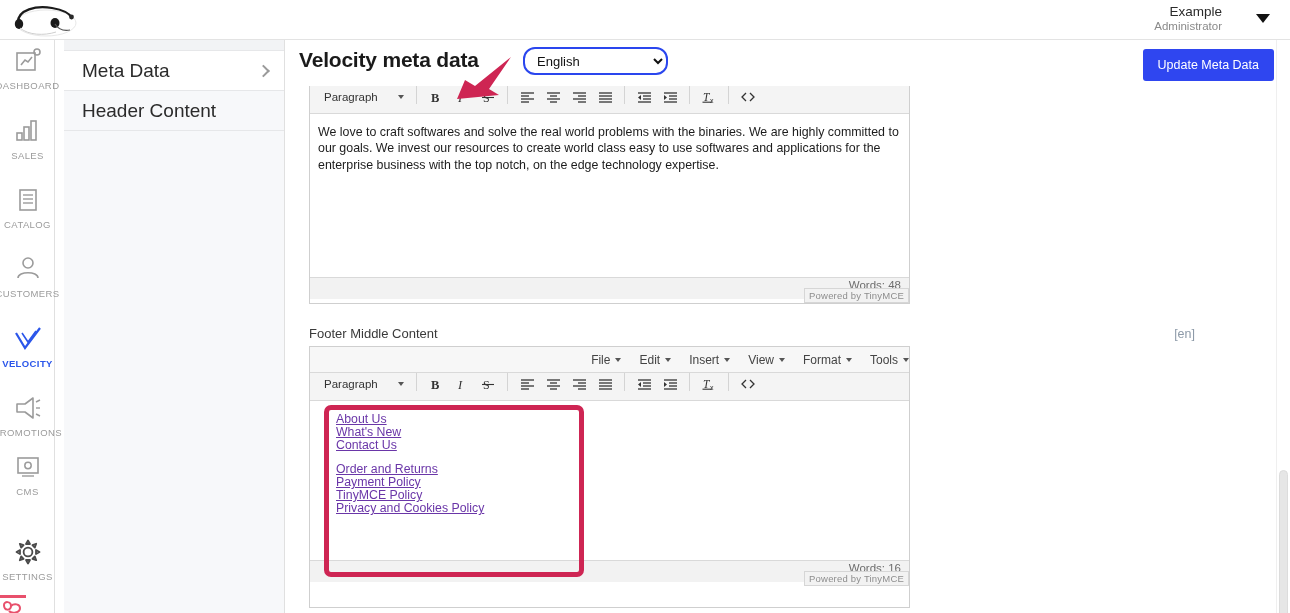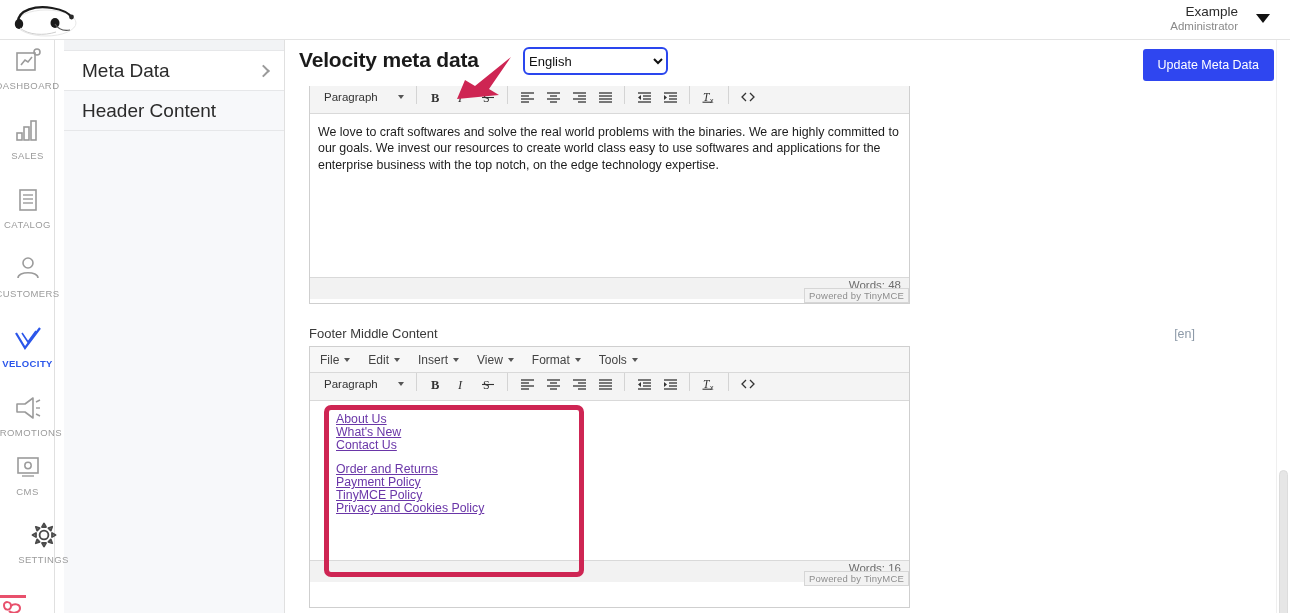--- a/index.html
+++ b/index.html
@@ -16,21 +16,21 @@
     position: absolute; top: 0; left: 0; width: 1290px; height: 40px;
     background: #ffffff; border-bottom: 1px solid #e3e3e3; z-index: 30;
   }
   .logo-wrap {
     position: absolute; left: 8px; top: 2px; width: 82px; height: 36px;
     overflow: hidden;
   }
   .logo-img { width: 82px; height: 36px; display: block; }
   .user-block {
     position: absolute; right: 20px; top: 4px;
-    display: flex; align-items: center; gap: 18px;
+    display: flex; align-items: center; gap: 34px;
   }
   .user-text { text-align: right; line-height: 1.15; }
   .user-name { font-size: 13.5px; color: #2b2b2b; }
   .user-role { font-size: 11.5px; color: #8a8a8a; }
   .caret-down {
     width: 0; height: 0;
     border-left: 7px solid transparent;
     border-right: 7px solid transparent;
     border-top: 9px solid #111;
   }
@@ -86,43 +86,43 @@
   }
   .page-title {
     position: absolute; left: 14px; top: 8px;
     font-size: 21px; font-weight: bold; color: #1a1a1a;
     letter-spacing: -.2px; white-space: nowrap;
   }
   .lang-select {
     position: absolute; left: 238px; top: 7px;
     width: 145px; height: 28px;
     font-family: "Liberation Sans", sans-serif; font-size: 13px;
-    border: 2px solid #2a46ee; border-radius: 6px;
-    background: #ffffff; color: #111; 
+    border: 2px solid #2a46ee; border-radius: 12px;
+    background: #ffffff; color: #111; padding-left: 8px;
   }
   .annot-text {
     position: absolute; left: 408px; top: 44px;
     font-size: 31px; color: #d6335a; white-space: nowrap;
     letter-spacing: -.3px;
   }
   .update-btn {
     position: absolute; right: 16px; top: 9px;
     background: #2f46f0; color: #fff; border: none; border-radius: 3px;
     font-size: 12.5px; font-family: "Liberation Sans", sans-serif;
     padding: 9px 15px; cursor: pointer; white-space: nowrap;
   }
 
   
   .mce {
     position: absolute; left: 24px; width: 601px;
     border: 1px solid #cfcfcf; background: #fff;
   }
   .mce-menubar {
     height: 26px; background: #f7f7f7; border-bottom: 1px solid #d9d9d9;
-    display: flex; align-items: center; padding-left: 10px; gap: 18px;
+    display: flex; align-items: center; padding-left: 10px; gap: 18px; justify-content: flex-end;
   }
   .mce-menu {
     font-size: 12px; color: #444; display: flex; align-items: center; gap: 5px;
     cursor: pointer;
   }
   .menu-caret {
     width: 0; height: 0; border-left: 3.5px solid transparent;
     border-right: 3.5px solid transparent; border-top: 4px solid #555;
   }
   .mce-toolbar {
@@ -280,21 +280,21 @@
 
     <div class="rail-item" style="top:412px;">
       <svg class="rail-ico" viewBox="0 0 30 30">
         <rect x="5" y="6" width="20" height="15" fill="none" stroke="#9b9b9b" stroke-width="1.6"></rect>
         <circle cx="15" cy="13.5" r="3.2" fill="none" stroke="#9b9b9b" stroke-width="1.5"></circle>
         <line x1="9" y1="24" x2="21" y2="24" stroke="#9b9b9b" stroke-width="1.4"></line>
       </svg>
       <span class="ri-label">CMS</span>
     </div>
 
-    <div class="rail-item" style="top:480px;margin-left:16px;">
+    <div class="rail-item" style="top:497px;">
       <svg class="rail-ico" viewBox="0 0 30 30">
         <circle cx="15" cy="15" r="4.4" fill="none" stroke="#4a4a4a" stroke-width="1.8"></circle>
         <path d="M15 3.5 L17 7 L13 7 Z M15 26.5 L13 23 L17 23 Z M3.5 15 L7 13 L7 17 Z M26.5 15 L23 17 L23 13 Z
                  M6.8 6.8 L10.6 8.2 L8.2 10.6 Z M23.2 23.2 L19.4 21.8 L21.8 19.4 Z
                  M6.8 23.2 L8.2 19.4 L10.6 21.8 Z M23.2 6.8 L21.8 10.6 L19.4 8.2 Z" fill="none" stroke="#4a4a4a" stroke-width="1.8" stroke-linejoin="round"></path>
       </svg>
       <span class="ri-label">SETTINGS</span>
     </div>
 
     <div class="rail-badge">

